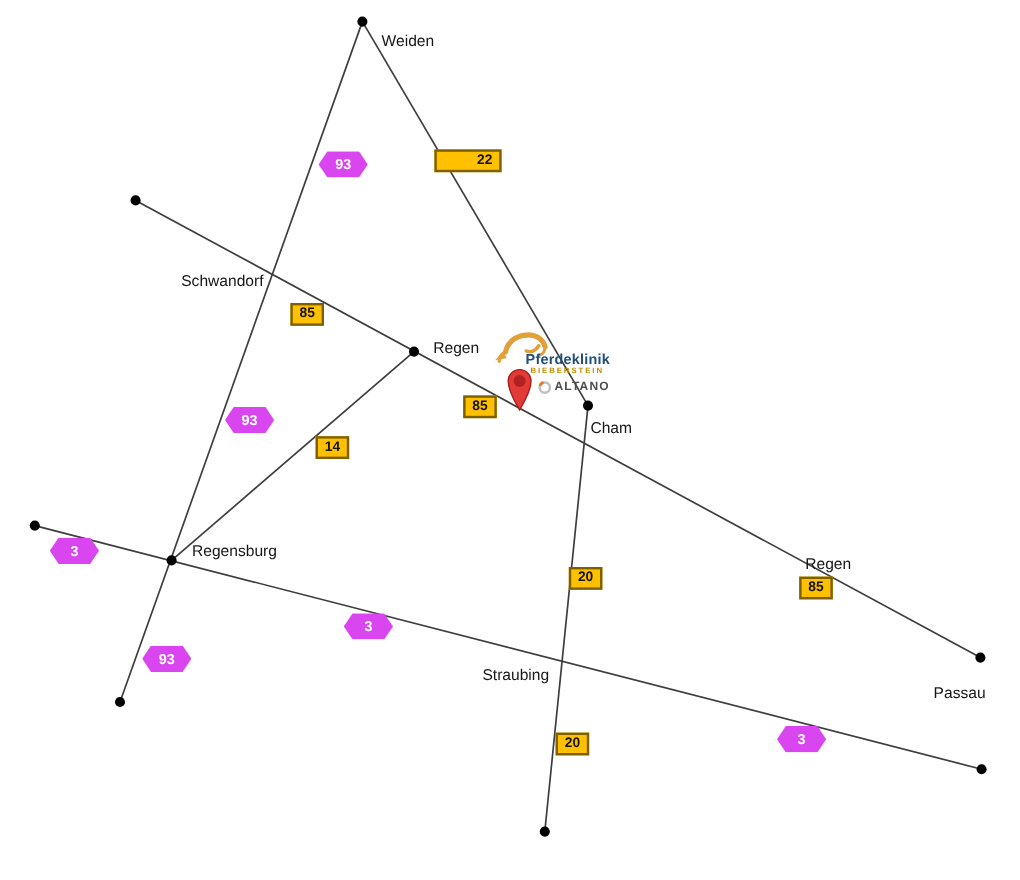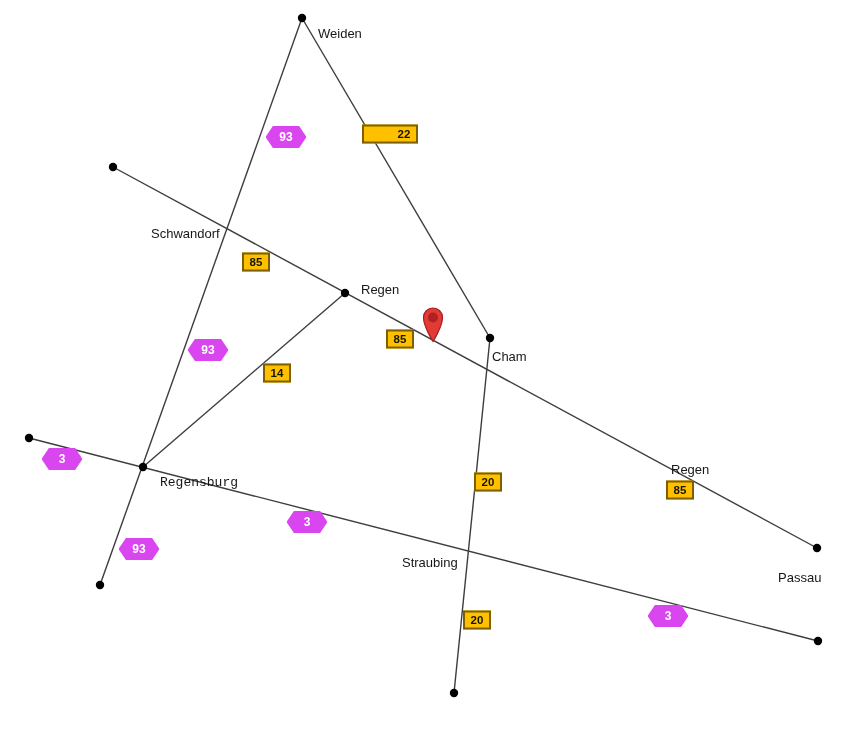--- a/index.html
+++ b/index.html
@@ -69,39 +69,60 @@
       <circle cx="100" cy="585" r="4.2"></circle>
       <circle cx="818" cy="641" r="4.2"></circle>
       <circle cx="454" cy="693" r="4.2"></circle>
     </g>
   </svg>
 
   <div class="city" style="left:318px;top:27px;">Weiden</div>
   <div class="city" style="left:151px;top:227px;">Schwandorf</div>
   <div class="city" style="left:361px;top:283px;">Regen</div>
   <div class="city" style="left:492px;top:350px;">Cham</div>
-  <div class="city" style="left:160px;top:476px;font-family:Liberation Mono, monospace;">Regensburg</div>
+  <div class="city" style="left:160px;top:452px;">Regensburg</div>
   <div class="city" style="left:671px;top:463px;">Regen</div>
   <div class="city" style="left:402px;top:556px;">Straubing</div>
   <div class="city" style="left:778px;top:571px;">Passau</div>
 
   <div class="hex" style="left:286px;top:137px;">93</div>
   <div class="hex" style="left:208px;top:350px;">93</div>
   <div class="hex" style="left:62px;top:459px;">3</div>
   <div class="hex" style="left:139px;top:549px;">93</div>
   <div class="hex" style="left:307px;top:522px;">3</div>
   <div class="hex" style="left:668px;top:616px;">3</div>
 
   <div class="rsign" style="left:390px;top:134px;padding-left:28px;">22</div>
   <div class="rsign" style="left:256px;top:262px;">85</div>
   <div class="rsign" style="left:400px;top:339px;">85</div>
   <div class="rsign" style="left:277px;top:373px;">14</div>
   <div class="rsign" style="left:488px;top:482px;">20</div>
   <div class="rsign" style="left:680px;top:490px;">85</div>
   <div class="rsign" style="left:477px;top:620px;">20</div>
 
+  <div class="clinic">
+    <svg class="horse-svg" width="52" height="30" viewBox="0 0 60 34">
+      <g fill="none" stroke="#e2a039" stroke-linecap="round">
+        <path d="M13 22 C15 13 22 7 31 6" stroke-width="5"></path>
+        <path d="M31 6 C41 4 49 9 51 17" stroke-width="5"></path>
+        <path d="M45 16 C42 21 37 23 33 21" stroke-width="3.4"></path>
+        <path d="M51 17 C51 21 49 24 46 25" stroke-width="2.8"></path>
+        <path d="M13 22 C9 24 7 27 7 31" stroke-width="3.2"></path>
+      </g>
+      <polygon points="3,30 11,21 14,28" fill="#e2a039"></polygon>
+    </svg>
+    <div class="clinic-name">Pferdeklinik</div>
+    <div class="clinic-sub">BIEBERSTEIN</div>
+    <div class="altano-row">
+      <svg width="12" height="12" viewBox="0 0 12 12">
+        <circle cx="6" cy="6" r="4.3" fill="none" stroke="#c0bfbf" stroke-width="2"></circle>
+        <path d="M1.9 4.6 A4.4 4.4 0 0 1 5 1.7" fill="none" stroke="#e0812a" stroke-width="2.4"></path>
+      </svg>
+      <span class="altano-text">ALTANO</span>
+    </div>
+  </div>
 
   <svg class="pin" width="24" height="37" viewBox="0 0 24 37">
     <path d="M12 35.5 C12 35.5 2.5 20.5 2.5 11.5 A9.5 9.5 0 0 1 21.5 11.5 C21.5 20.5 12 35.5 12 35.5 Z" fill="#e23b35" stroke="#a81d1d" stroke-width="1.2"></path>
     <circle cx="12" cy="11.5" r="5" fill="#b02222"></circle>
   </svg>
 
 </div>
 
 </body></html>

